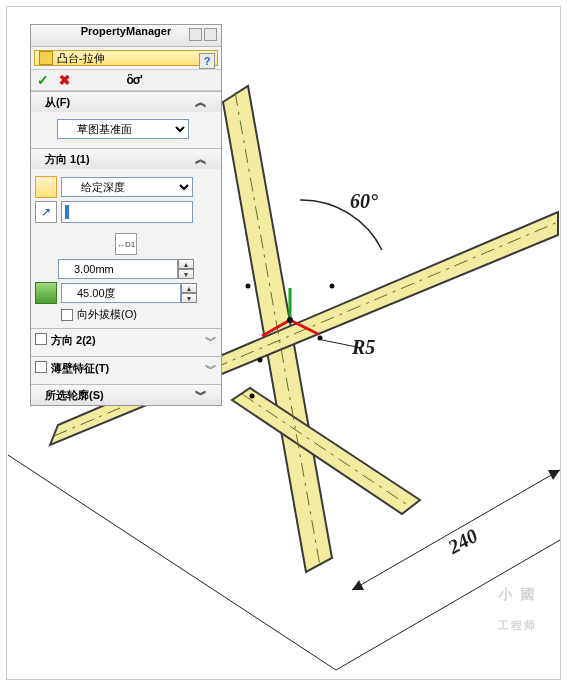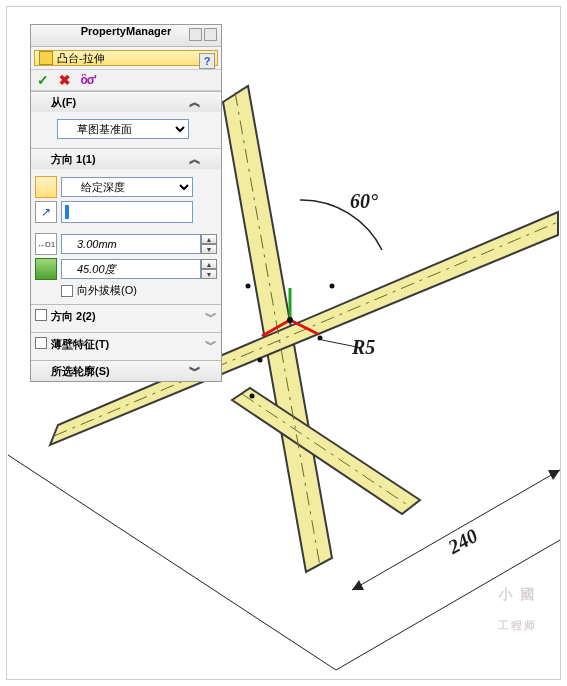--- a/index.html
+++ b/index.html
@@ -27,47 +27,47 @@
   display: flex; align-items: center; height: 16px;
   background: linear-gradient(#fff3c0,#ffe27a); border: 1px solid #c9a52a;
   margin: 3px; padding: 0 4px; position: relative;
 }
 .feature-row .icon { width: 14px; height: 14px; background: #f6d24a; border: 1px solid #b8891f; margin-right: 4px; }
 .feature-row .help { position: absolute; right: 2px; top: 2px; width: 16px; height: 16px; background: #eaeaea; border: 1px solid #999; display: flex; align-items: center; justify-content: center; color: #2a63b0; font-weight: bold; }
 
 .action-row { display: flex; align-items: center; gap: 10px; height: 22px; background: #f1f1f1; border-top: 1px solid #ccc; border-bottom: 1px solid #ccc; padding: 0 6px; }
 .ok { color: #1a9a1a; font-size: 14px; font-weight: bold; }
 .cancel { color: #d31515; font-size: 14px; font-weight: bold; }
-.preview { color: #a21caf; font-size: 12px; font-weight: bold; letter-spacing: -1px; }
+.preview { color: #000000; font-size: 12px; font-weight: bold; letter-spacing: -1px; margin-left: 46px; }
 
 .section { border-top: 1px solid #bbb; }
 .section-header {
   display: flex; align-items: center; justify-content: space-between;
   height: 20px; background: linear-gradient(#f7f7f7,#e6e6e6);
-  padding: 0 20px; font-weight: bold; cursor: pointer; text-align: center;
+  padding: 0 14px; font-weight: bold; cursor: pointer; text-align: center;
 }
 .chev { font-size: 12px; color: #555; }
 .section-body { background: #f3f3f3; padding: 4px 4px 6px 4px; }
 .section-body.subhead { display: flex; gap: 4px; }
 .checkbox { width: 12px; height: 12px; border: 1px solid #777; background: #fff; display: inline-block; }
 
 .field-row { display: flex; align-items: center; gap: 4px; margin: 3px 0; }
 .tool-icon { width: 22px; height: 22px; background: #fff; border: 1px solid #999; display: flex; align-items: center; justify-content: center; font-size: 12px; }
 .tool-icon.arrow { color: #1854c9; }
 .tool-icon.diag { background: linear-gradient(135deg,#fff 48%,#1854c9 49%,#1854c9 52%,#fff 53%); }
 .tool-icon.selected { border: 1px solid #f0a030; background: linear-gradient(#fff2c8,#ffe27a); }
 .tool-icon.green { background: linear-gradient(#9ed87a,#4ea030); border-color: #3b7a24; }
 .tool-icon .d1 { font-size: 8px; color: #333; }
 
 select, input[type=text] {
   height: 20px; border: 1px solid #7a9ac0; background: #fff; padding: 0 15px; font-size: 11px;
 }
 .combo { width: 132px; }
 .spin { display: flex; }
-.spin input { width: 140px; font-style: italic; }
+.spin input { width: 120px; }
 .spin .btns { display: flex; flex-direction: column; }
 .spin .btns div { width: 16px; height: 10px; background: linear-gradient(#fdfdfd,#e3e3e3); border: 1px solid #888; font-size: 7px; display: flex; align-items: center; justify-content: center; color: #444; }
 .collect { width: 132px; height: 22px; background: #fff; border: 1px solid #7a9ac0; display: flex; align-items: center; }
 .collect .cursor { width: 4px; height: 14px; background: #2a7ed6; margin-left: 3px; }
 
 .cb-row { display: flex; align-items: center; gap: 4px; margin-left: 26px; margin-top: 2px; }
 
 .watermark { position: absolute; right: 30px; bottom: 50px; text-align: center; color: rgba(180,170,165,0.5); font-size: 28px; font-weight: bold; pointer-events: none; letter-spacing: 2px; }
 .watermark .small { font-size: 14px; display: block; }
 
@@ -174,21 +174,21 @@
         <select class="combo">
           <option>给定深度</option>
         </select>
       </div>
       <div class="field-row">
         <span class="tool-icon arrow">↗</span>
         <div class="collect">
             <span class="cursor"></span>
           </div>
       </div>
-      <div class="field-row" style="margin-top:10px;">
+      <div class="field-row" style="margin-top:10px;flex-direction:column;">
         <span class="tool-icon">
             <span class="d1">↔D1</span>
           </span>
         <div class="spin">
           <input type="text" value="3.00mm" style="">
           <div class="btns">
               <div>▲</div>
               <div>▼</div>
             </div>
         </div>

